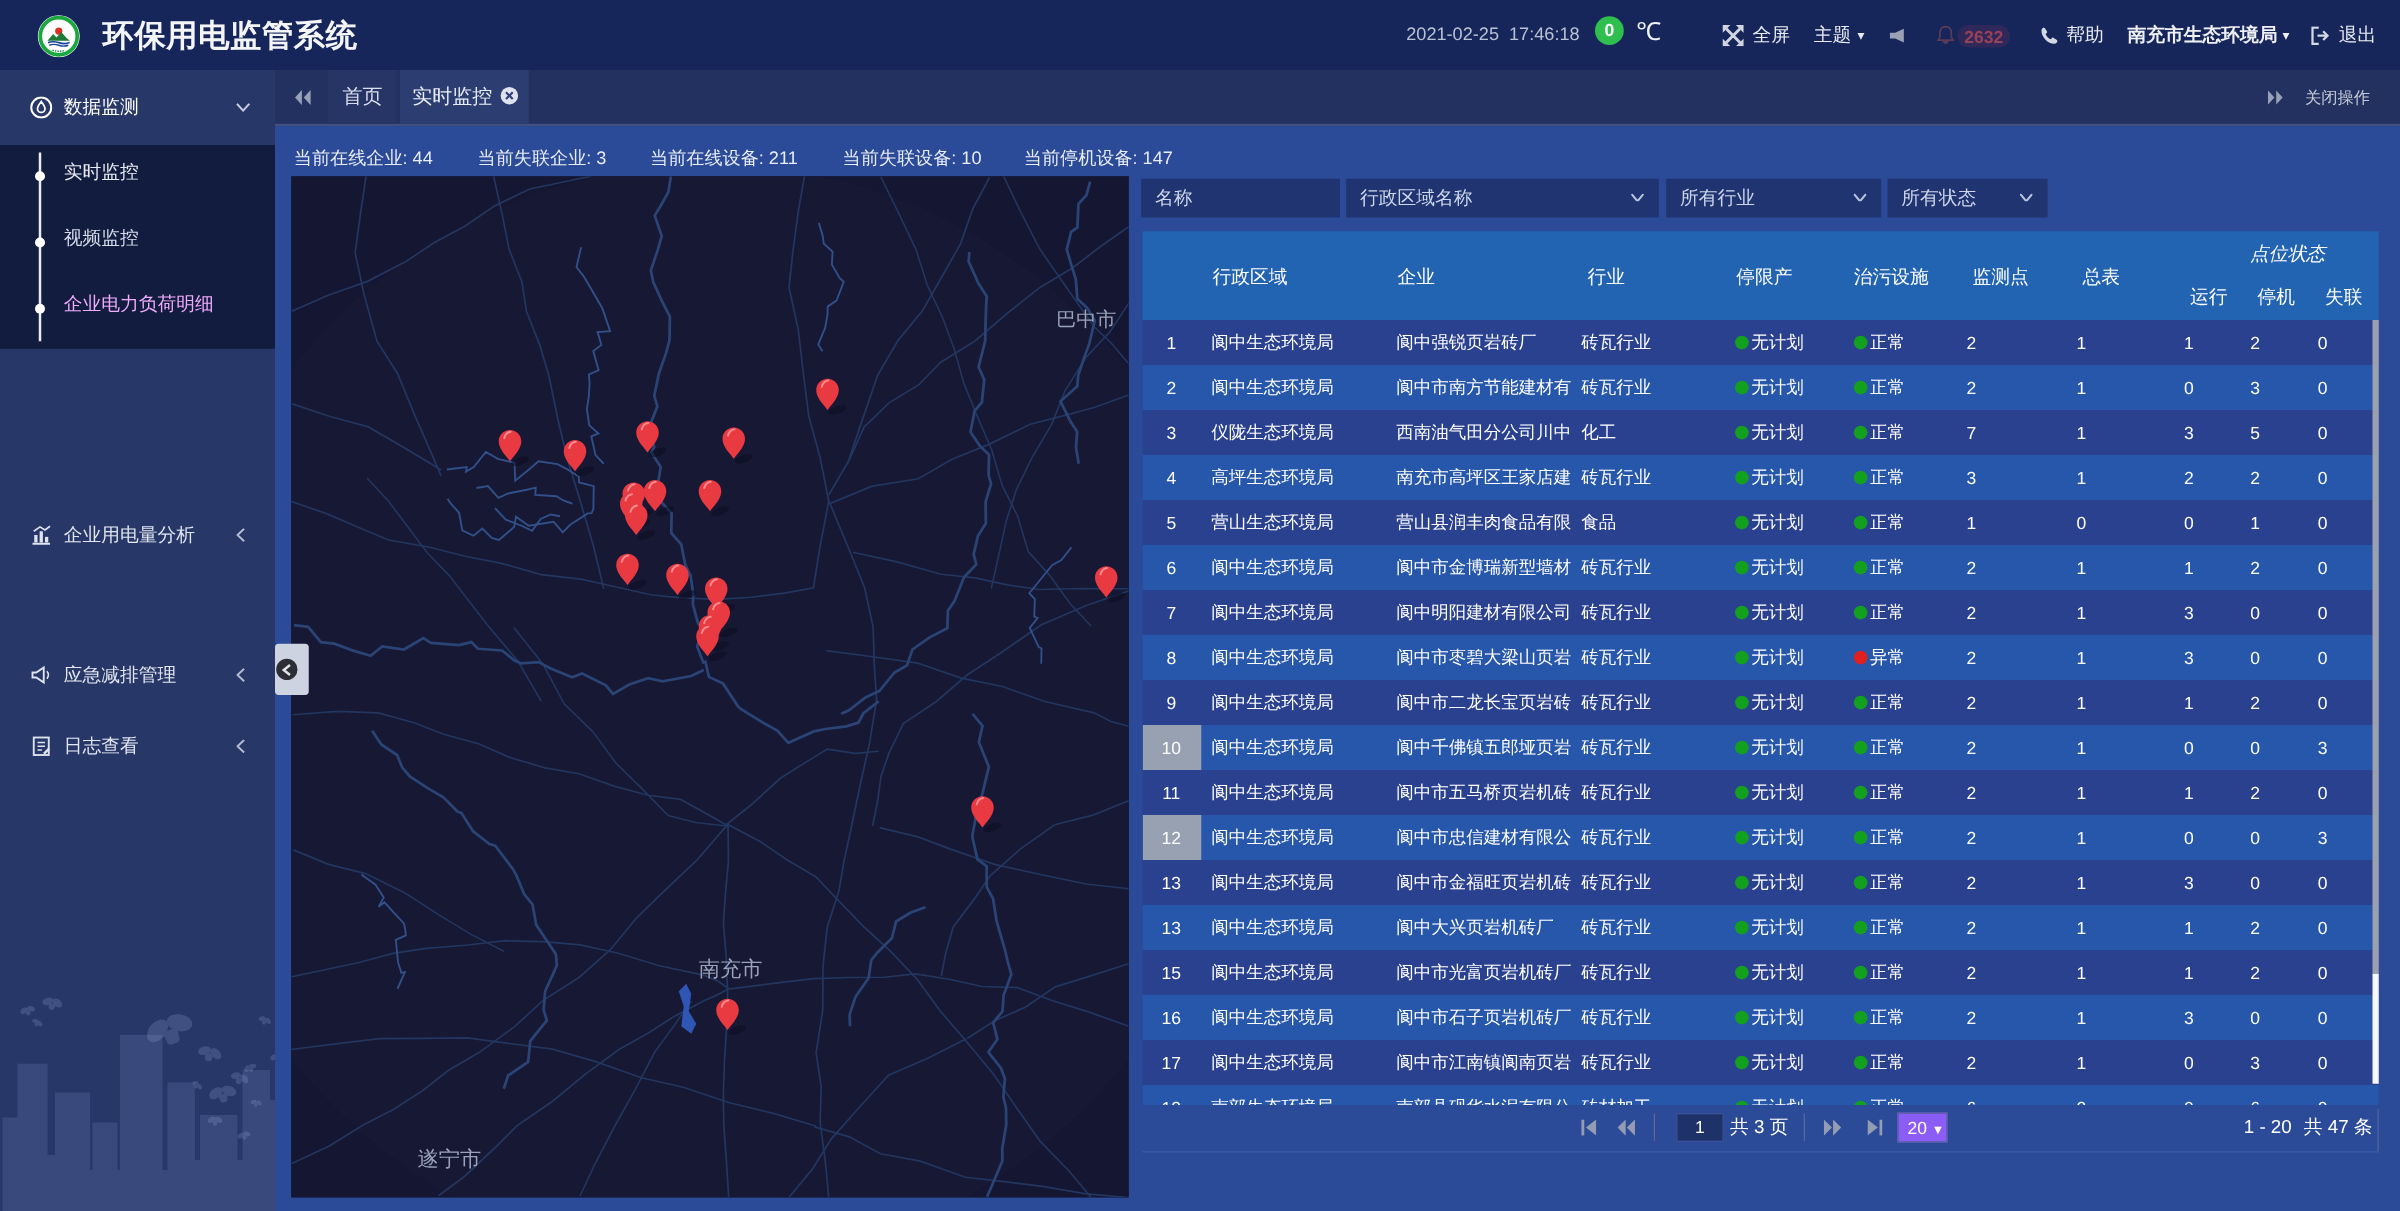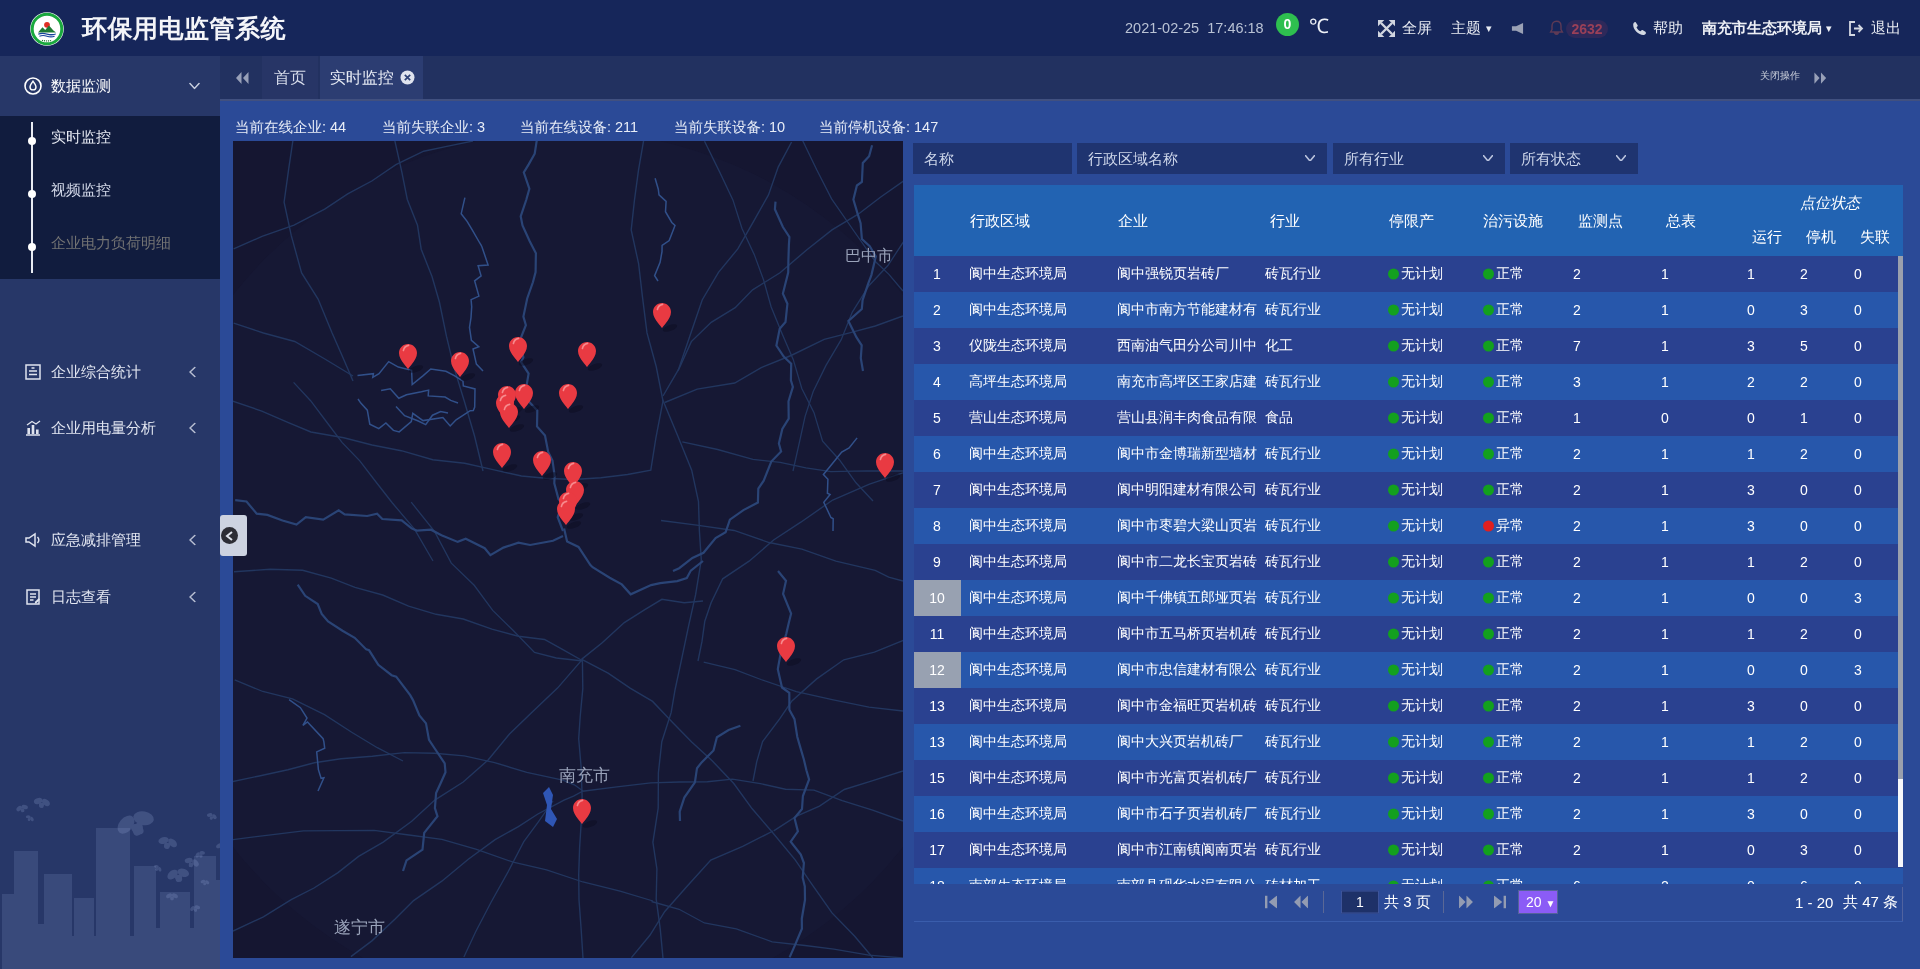--- a/index.html
+++ b/index.html
@@ -197,32 +197,22 @@
         <path d="M0.5 0.5 L5.5 6 L10.5 0.5" fill="none" stroke="#c9cfdf" stroke-width="1.5"></path>
       </svg>
     </div>
 <div style="position:absolute;left:0;top:60px;width:220px;height:163px;background:#111c3e">
 <div style="position:absolute;left:31px;top:6px;width:2px;height:151px;background:#e8ebf3"></div>
 <div style="position:absolute;left:28px;top:74px;width:8px;height:8px;border-radius:50%;background:#fff"></div>
 <div style="position:absolute;left:28px;top:127px;width:8px;height:8px;border-radius:50%;background:#fff"></div>
 <div style="position:absolute;left:28px;top:21px;width:8px;height:8px;border-radius:50%;background:#fff"></div>
 <span class="subitem" style="top:12px">实时监控</span>
 <span class="subitem" style="top:65px;color:#d5daea">视频监控</span>
-<span class="subitem" style="top:118px;color:#737373">企业电力负荷明细</span>
-</div>
-<div class="mrow" style="top:288px">
-      <svg class="micon" viewBox="0 0 18 18">
-        <rect x="2" y="2" width="14" height="14" fill="none" stroke="#dfe3ee" stroke-width="1.5"></rect>
-        <path d="M5 8 L13 8 M5 11.5 L13 11.5 M7.5 5 L10.5 5" stroke="#dfe3ee" stroke-width="1.4"></path>
-      </svg>
-      <span class="txt">企业综合统计</span>
-      <svg class="chev" width="7" height="11" viewBox="0 0 7 11" style="right:24px">
-        <path d="M6.3 0.5 L1 5.5 L6.3 10.5" fill="none" stroke="#b6bdd1" stroke-width="1.5"></path>
-      </svg>
-    </div>
+<span class="subitem" style="top:118px;color:#f0abfc">企业电力负荷明细</span>
+</div>
 <div class="mrow" style="top:344px">
       <svg class="micon" viewBox="0 0 18 18">
         <path d="M2 16 L16 16" stroke="#dfe3ee" stroke-width="1.5"></path>
         <rect x="3.4" y="9" width="2.6" height="6" fill="#dfe3ee"></rect>
         <rect x="7.7" y="6" width="2.6" height="9" fill="#dfe3ee"></rect>
         <rect x="12" y="10.5" width="2.6" height="4.5" fill="#dfe3ee"></rect>
         <path d="M3 6 L8 2.5 L12 5 L16 2" stroke="#dfe3ee" stroke-width="1.3" fill="none"></path>
       </svg>
       <span class="txt">企业用电量分析</span>
       <svg class="chev" width="7" height="11" viewBox="0 0 7 11" style="right:24px">
@@ -259,21 +249,21 @@
 <div style="position:absolute;left:42px;top:0;width:56px;height:43px;background:#273566;color:#d9deec;font-size:16px;text-align:center;line-height:43px">首页</div>
 <div style="position:absolute;left:100px;top:0;width:103px;height:43px;background:#2c3d72;color:#e8ecf5;font-size:16px;text-align:center;line-height:43px">实时监控
 <svg width="15" height="15" viewBox="0 0 15 15" style="position:relative;top:2px;left:2px">
         <circle cx="7.5" cy="7.5" r="7" fill="#dfe3ee"></circle>
         <path d="M4.8 4.8 L10.2 10.2 M10.2 4.8 L4.8 10.2" stroke="#2e4176" stroke-width="1.7"></path>
       </svg>
 </div>
 <svg width="15" height="14" viewBox="0 0 16 14" style="position:absolute;left:1593px;top:15px">
       <path d="M1.5 1 L7 7 L1.5 13 Z M8.5 1 L14 7 L8.5 13 Z" fill="#98a0b8"></path>
     </svg>
-<span style="position:absolute;left:1540px;top:13px;color:#c6cbd8;font-size:10px">关闭操作</span>
+<span style="position:absolute;left:1624px;top:13px;color:#c6cbd8;font-size:13px">关闭操作</span>
 </div>
 <div id="content">
 <div style="position:absolute;left:13px;top:7px;width:1687px;height:39px;color:#e8edf7;font-size:14.5px;line-height:39px">
 <span style="position:absolute;left:2px">当前在线企业: 44</span>
 <span style="position:absolute;left:149px">当前失联企业: 3</span>
 <span style="position:absolute;left:287px">当前在线设备: 211</span>
 <span style="position:absolute;left:441px">当前失联设备: 10</span>
 <span style="position:absolute;left:586px">当前停机设备: 147</span>
 </div>
 <div style="position:absolute;left:13px;top:40px;width:670px;height:817px;background:#151631;overflow:hidden">

